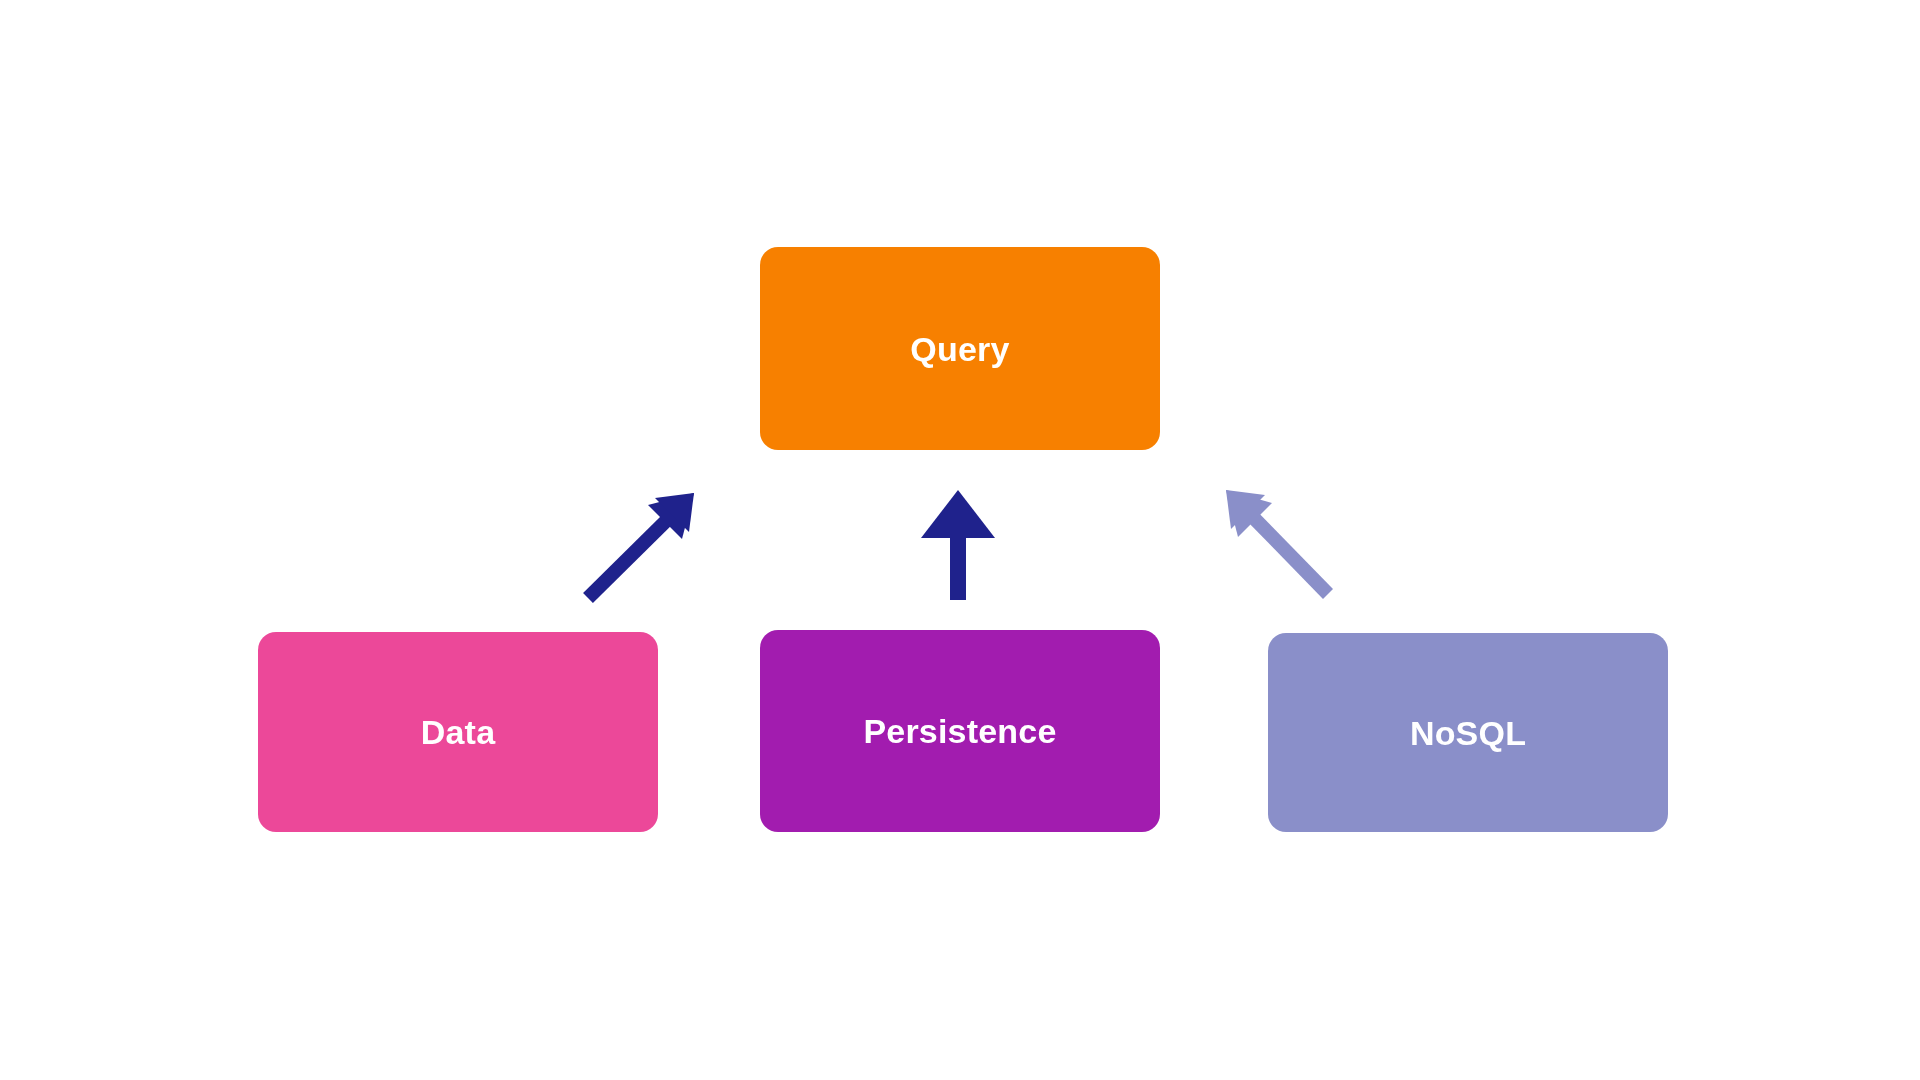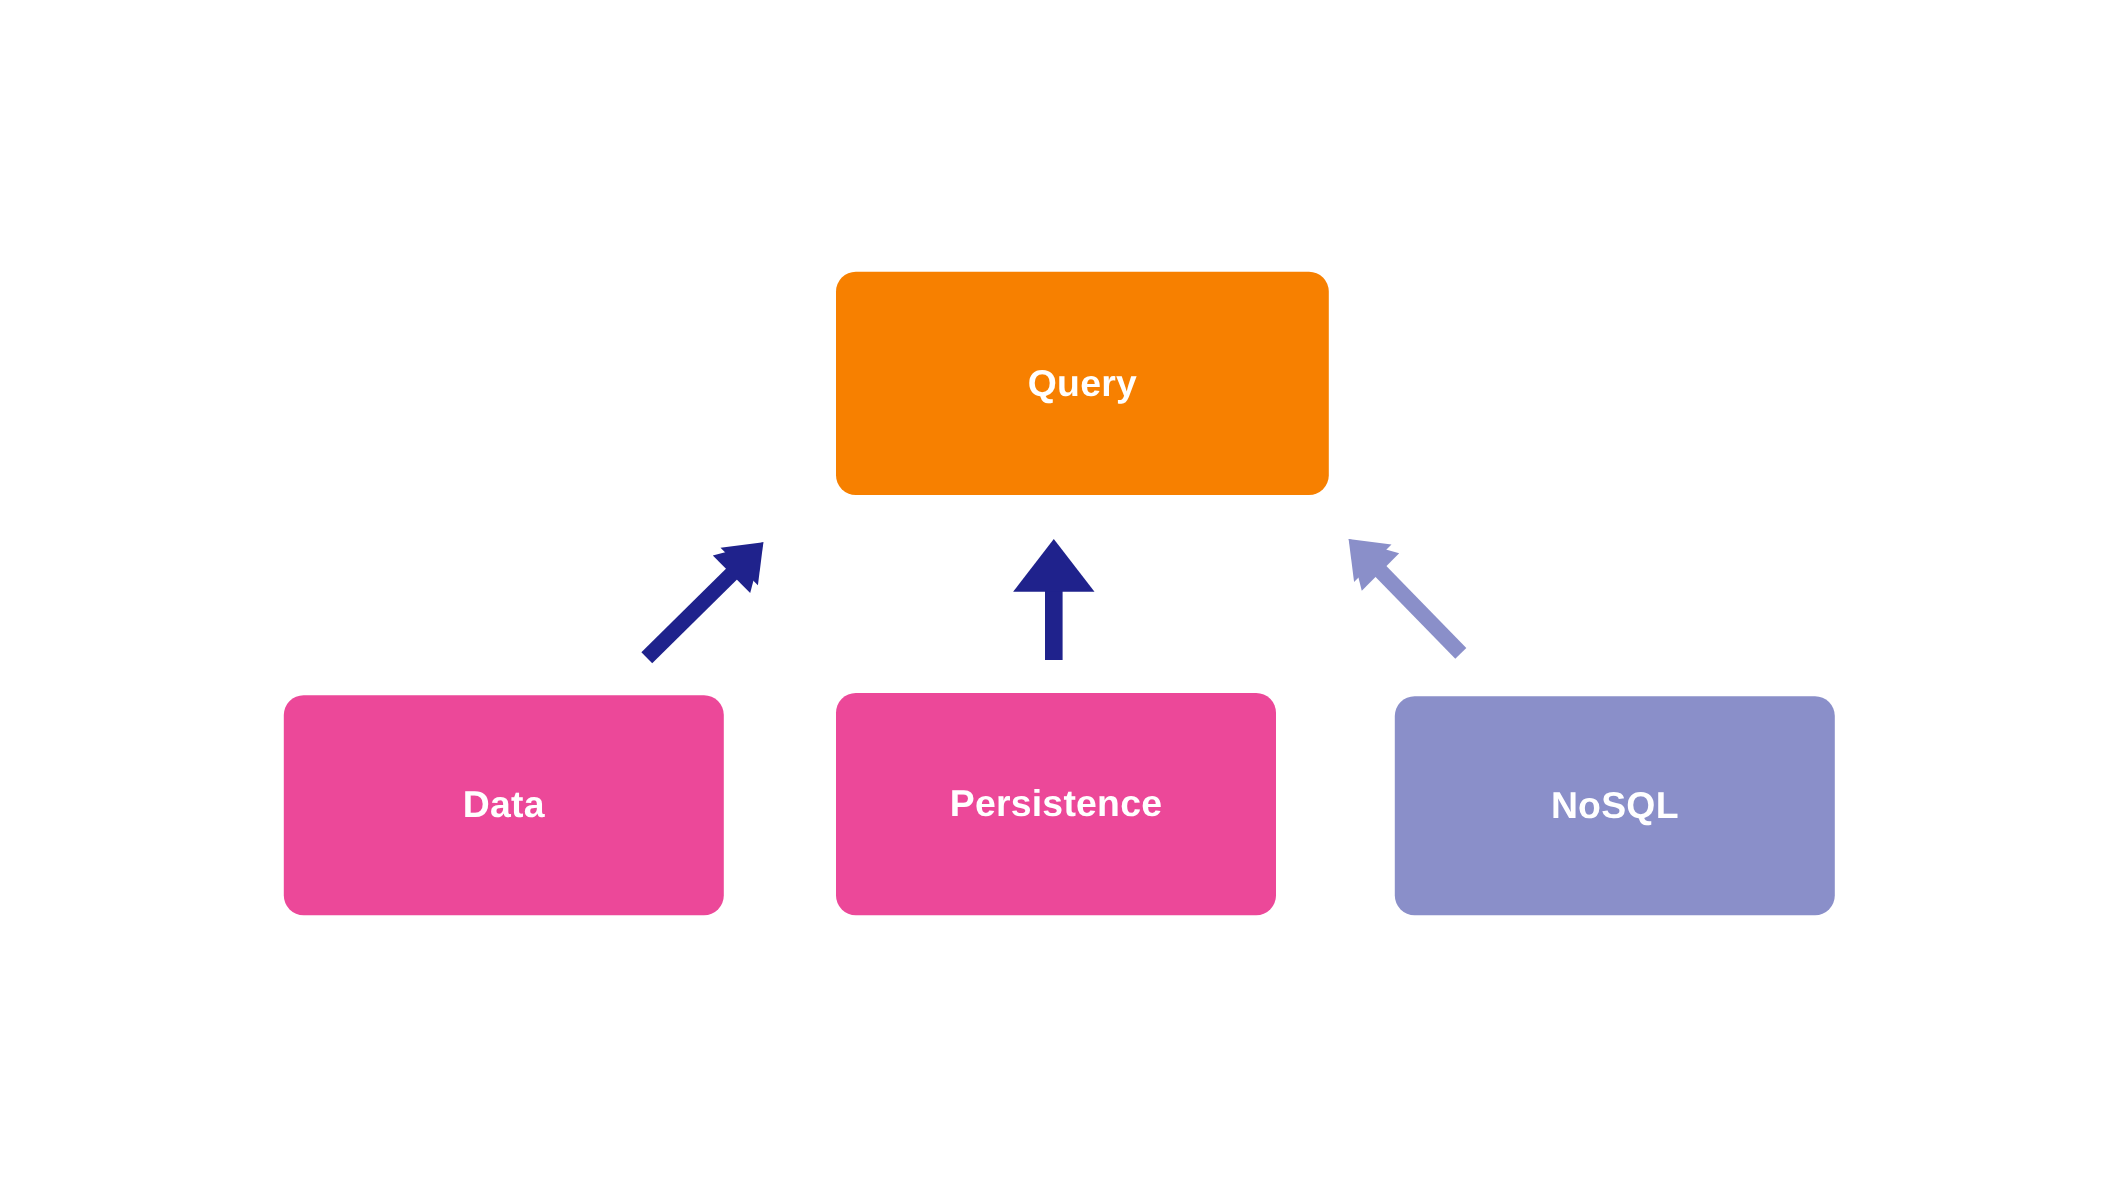--- a/index.html
+++ b/index.html
@@ -39,21 +39,21 @@
     color: #ffffff;
     letter-spacing: 0.2px;
     white-space: nowrap;
     user-select: none;
   }
 
   
   #node-query {
     left: 760px;
     top: 247px;
-    width: 448px;
+    width: 400px;
     height: 203px;
   }
   #node-data {
     left: 258px;
     top: 632px;
     width: 400px;
     height: 200px;
   }
   #node-persistence {
     left: 760px;
@@ -104,21 +104,21 @@
   </svg>
 
   <div class="node" id="node-query" style="background: rgb(247, 128, 0);">
     <span class="node-label" style="color: rgb(255, 255, 255);">Query</span>
   </div>
 
   <div class="node" id="node-data" style="background: #ec4899;">
     <span class="node-label" style="color: rgb(255, 255, 255);">Data</span>
   </div>
 
-  <div class="node" id="node-persistence" style="background: #ec4899;">
+  <div class="node" id="node-persistence" style="background: #a21caf;">
     <span class="node-label" style="color: rgb(255, 255, 255);">Persistence</span>
   </div>
 
   <div class="node" id="node-nosql" style="background: rgb(138, 143, 201);">
     <span class="node-label" style="color: rgb(255, 255, 255);">NoSQL</span>
   </div>
 
 </div>
 
 </body></html>

